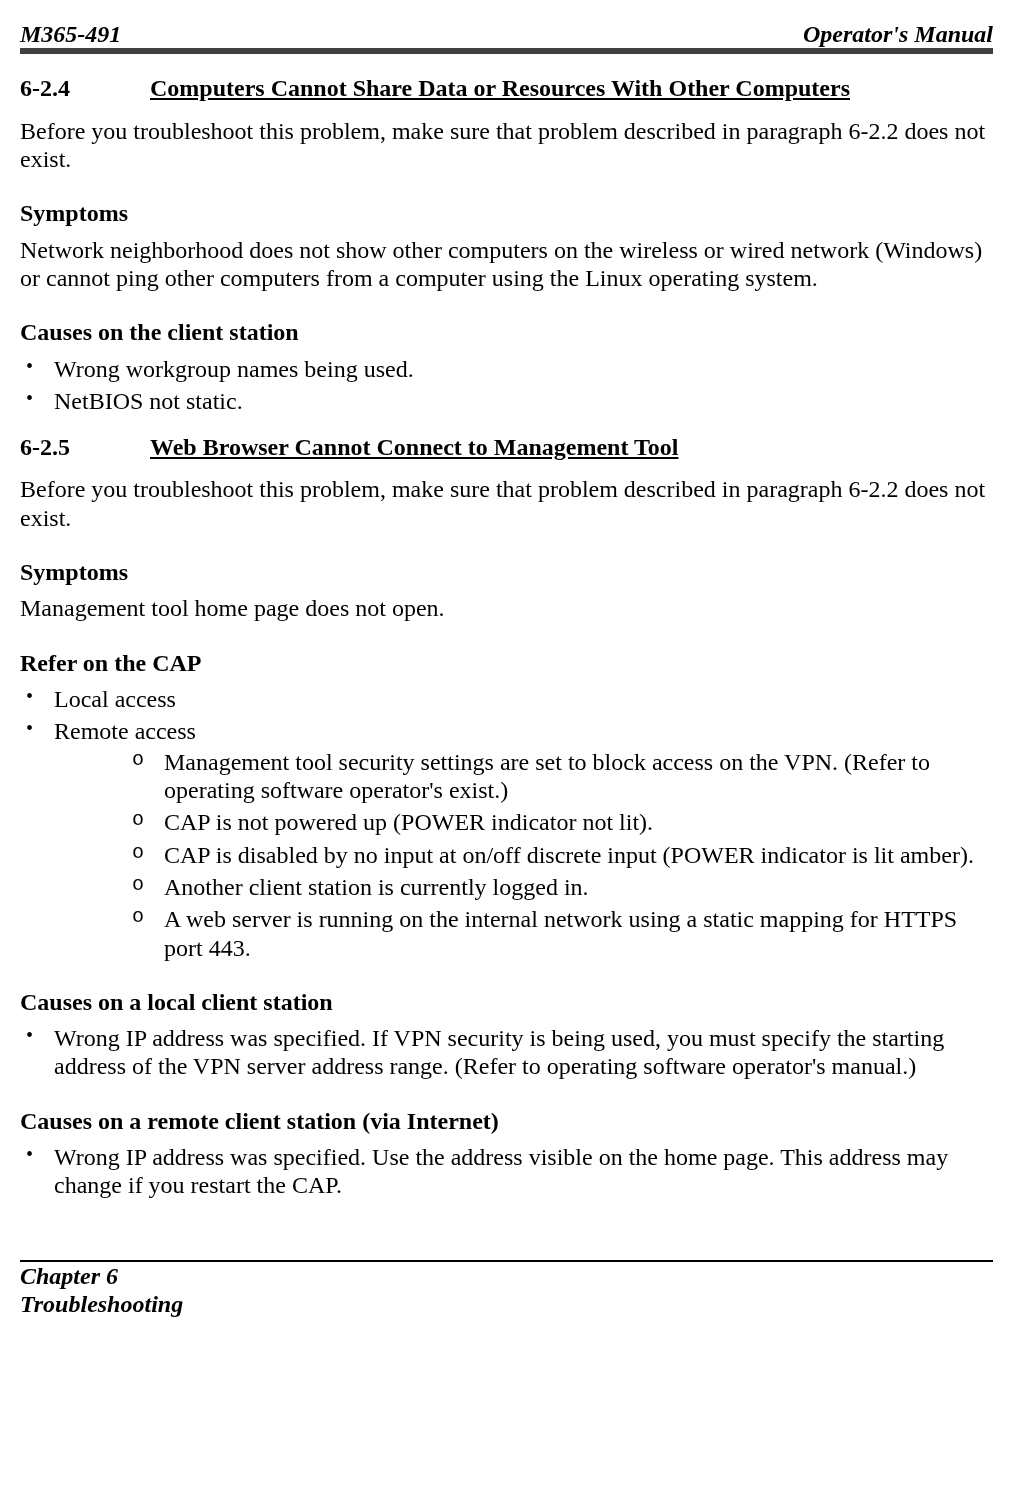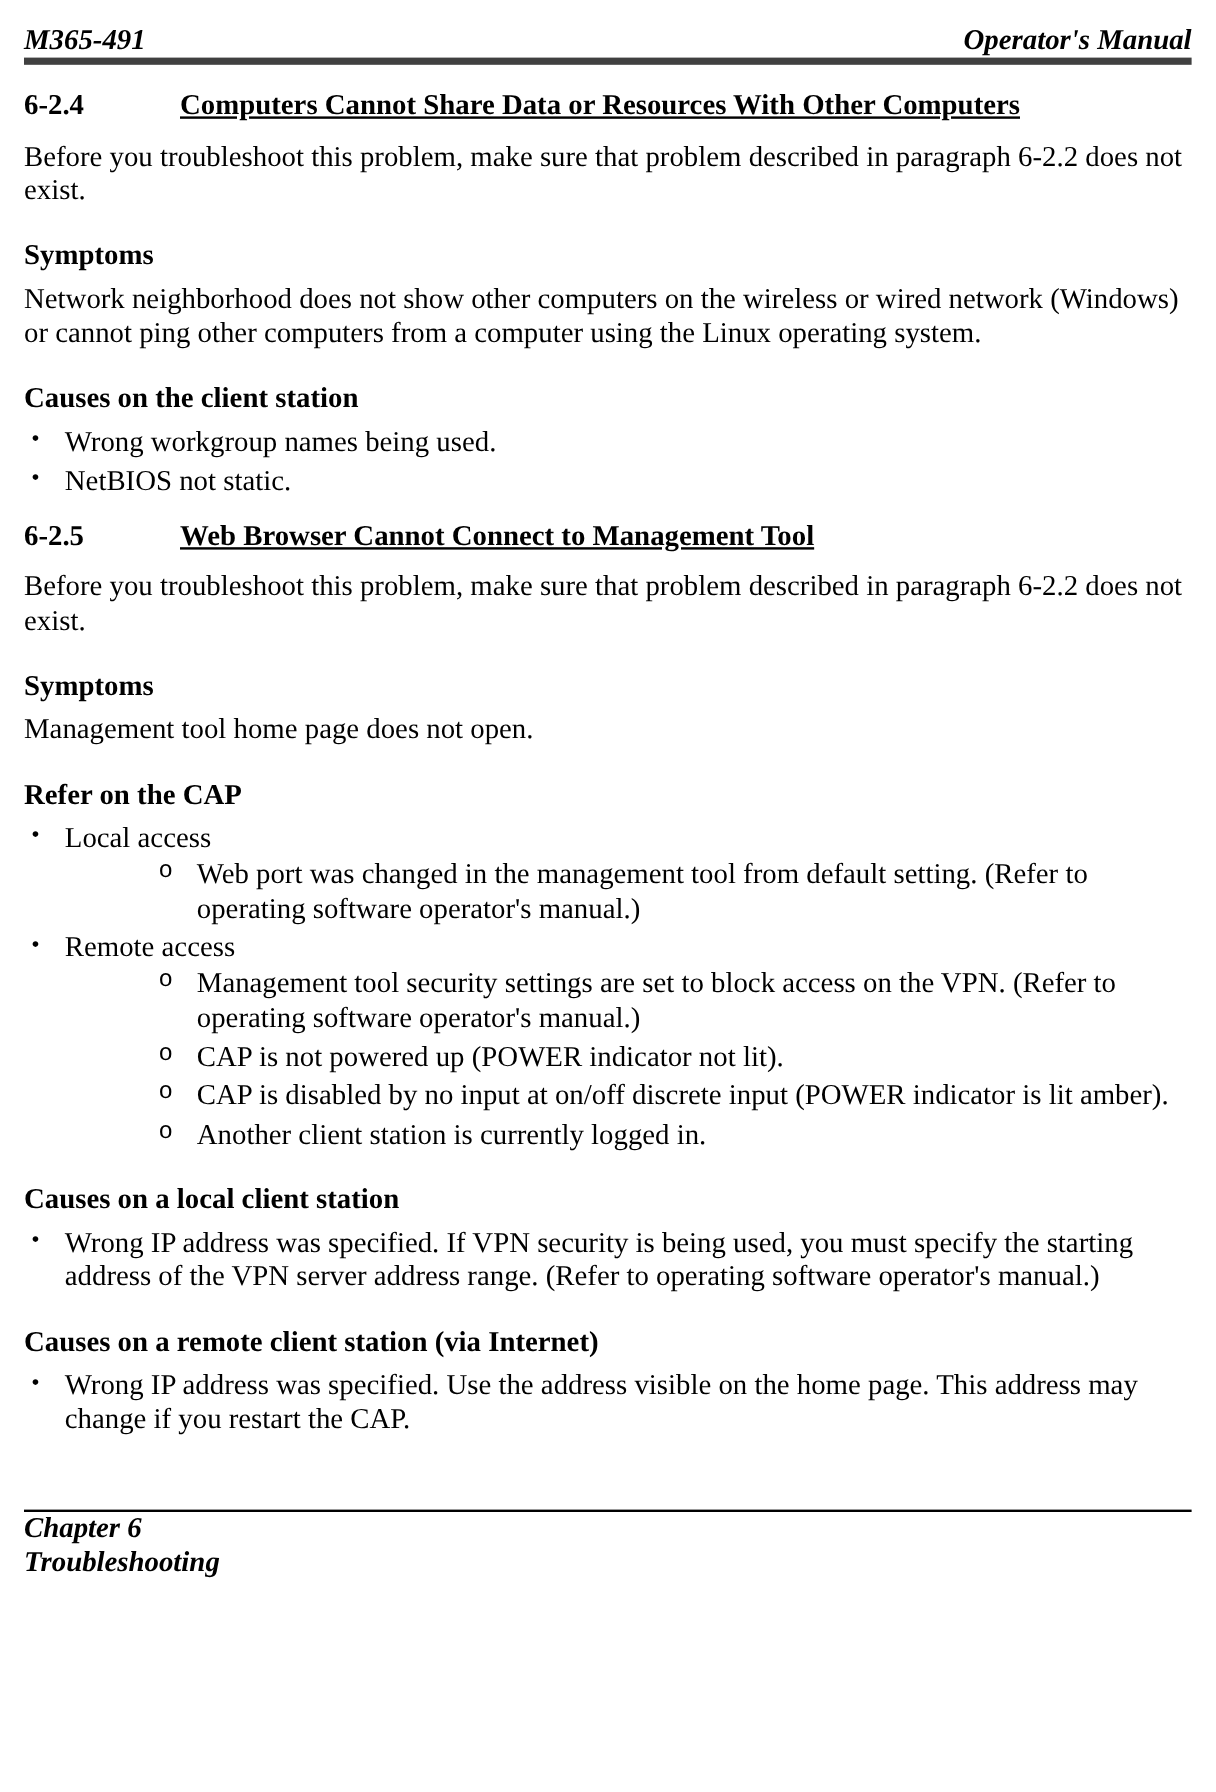--- a/index.html
+++ b/index.html
@@ -120,31 +120,29 @@
 
 <div class="para">Before you troubleshoot this problem, make sure that problem described in paragraph 6-2.2 does not exist.</div>
 
 <div class="subheading">Symptoms</div>
 <div class="para">Management tool home page does not open.</div>
 
 <div class="subheading">Refer on the CAP</div>
 <ul class="bullets">
   <li>
     <span>Local access</span>
-    <ul class="sublist">
-      <li>Web port was changed in the management tool from default setting.  (Refer to operating software operator's manual.)</li>
-    </ul>
   </li>
   <li>
     <span>Remote access</span>
     <ul class="sublist">
-      <li>Management tool security settings are set to block access on the VPN.  (Refer to operating software operator's manual.)</li>
+      <li>Management tool security settings are set to block access on the VPN.  (Refer to operating software operator's exist.)</li>
       <li>CAP is not powered up (POWER indicator not lit).</li>
       <li>CAP is disabled by no input at on/off discrete input (POWER indicator is lit amber).</li>
       <li>Another client station is currently logged in.</li>
+      <li>A web server is running on the internal network using a static mapping for HTTPS port 443.</li>
     </ul>
   </li>
 </ul>
 
 <div class="subheading">Causes on a local client station</div>
 <ul class="bullets">
   <li>Wrong IP address was specified.  If VPN security is being used, you must specify the starting address of the VPN server address range.  (Refer to operating software operator's manual.)</li>
 </ul>
 
 <div class="subheading">Causes on a remote client station (via Internet)</div>

